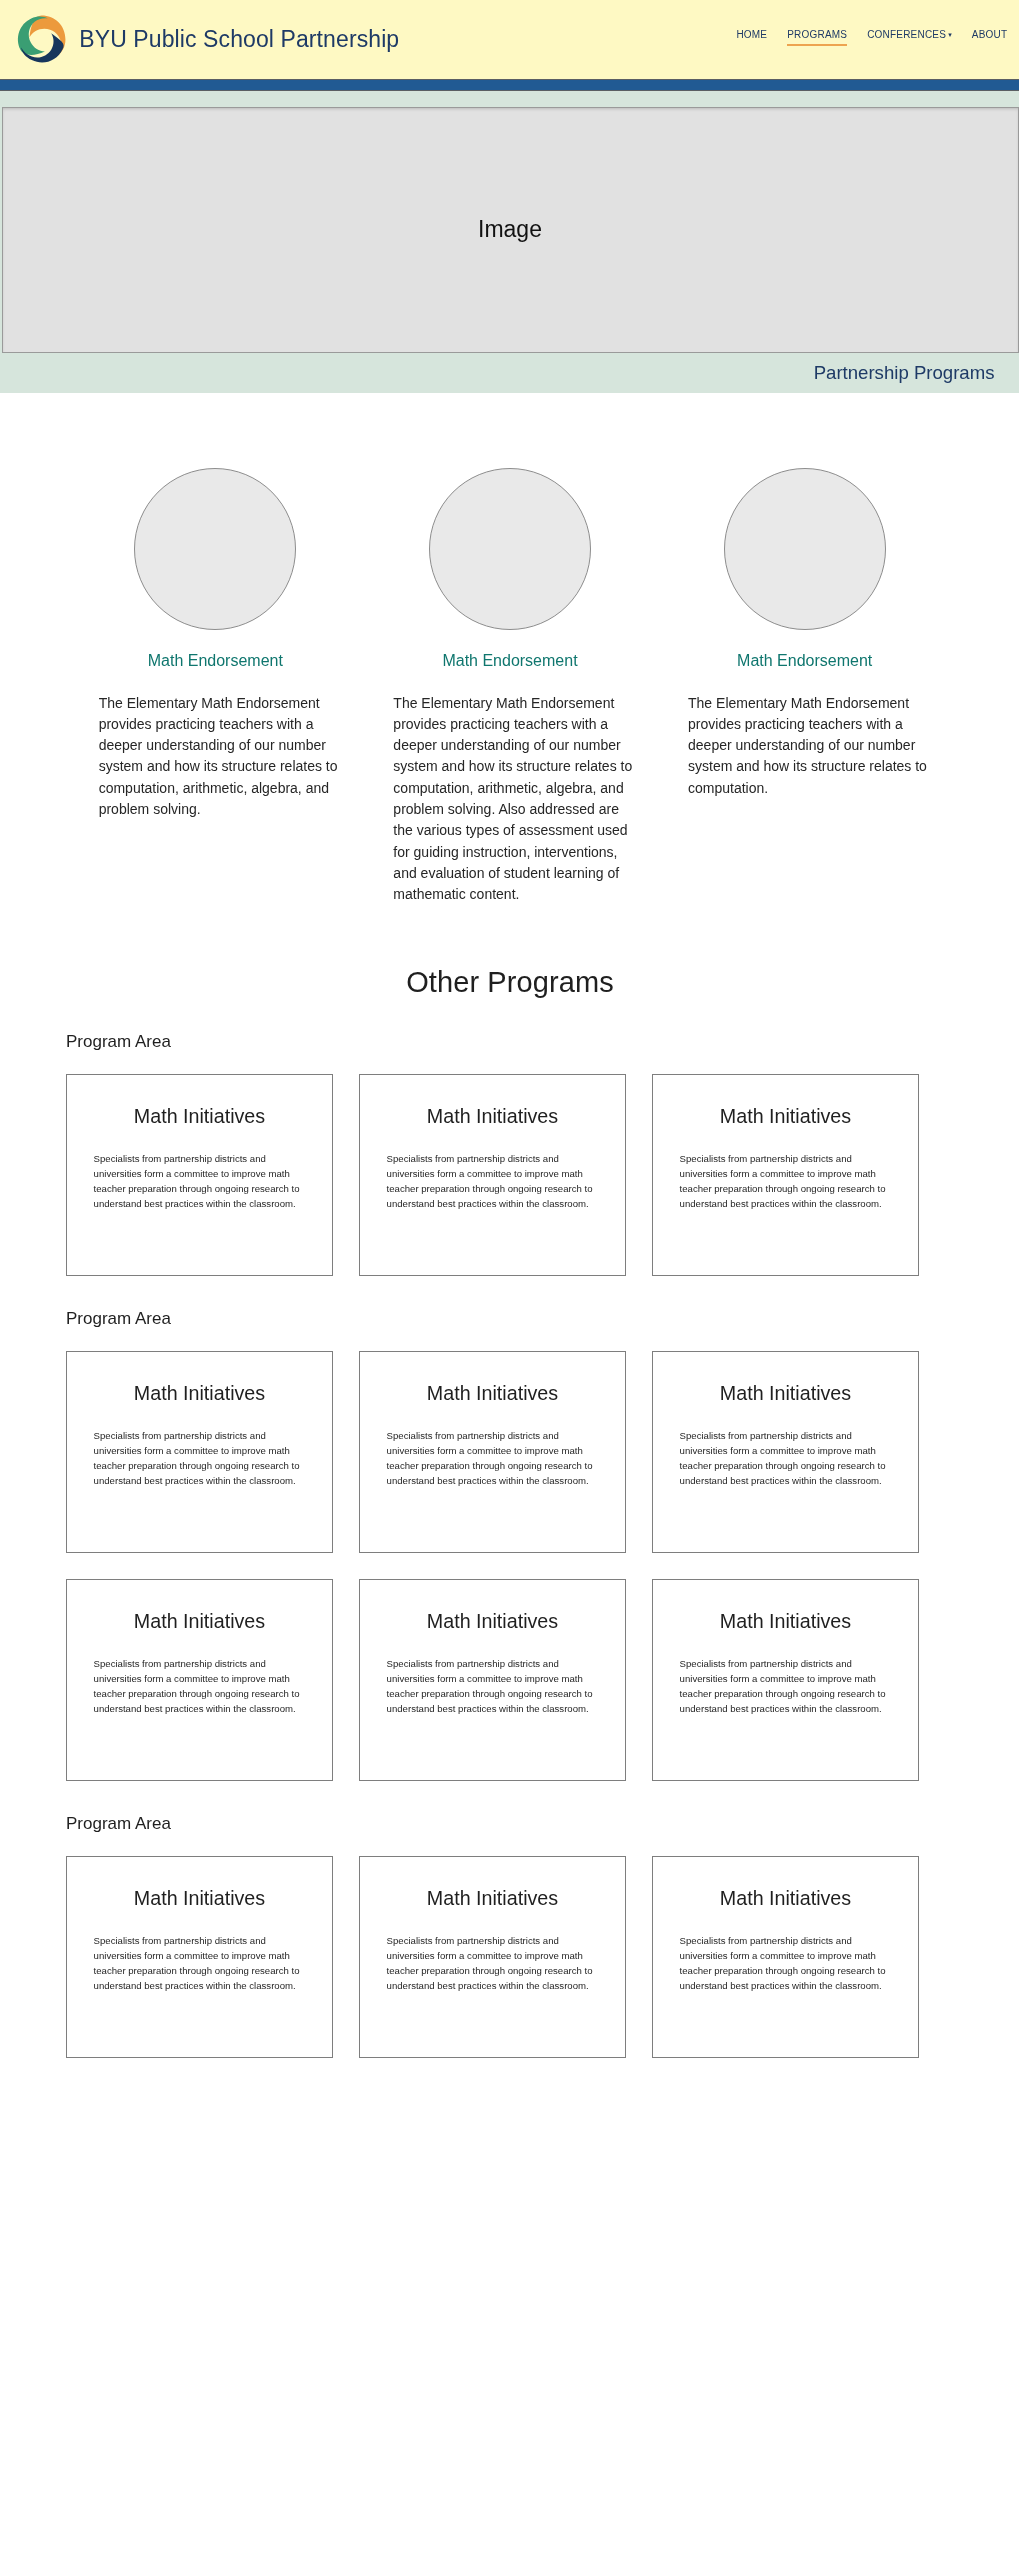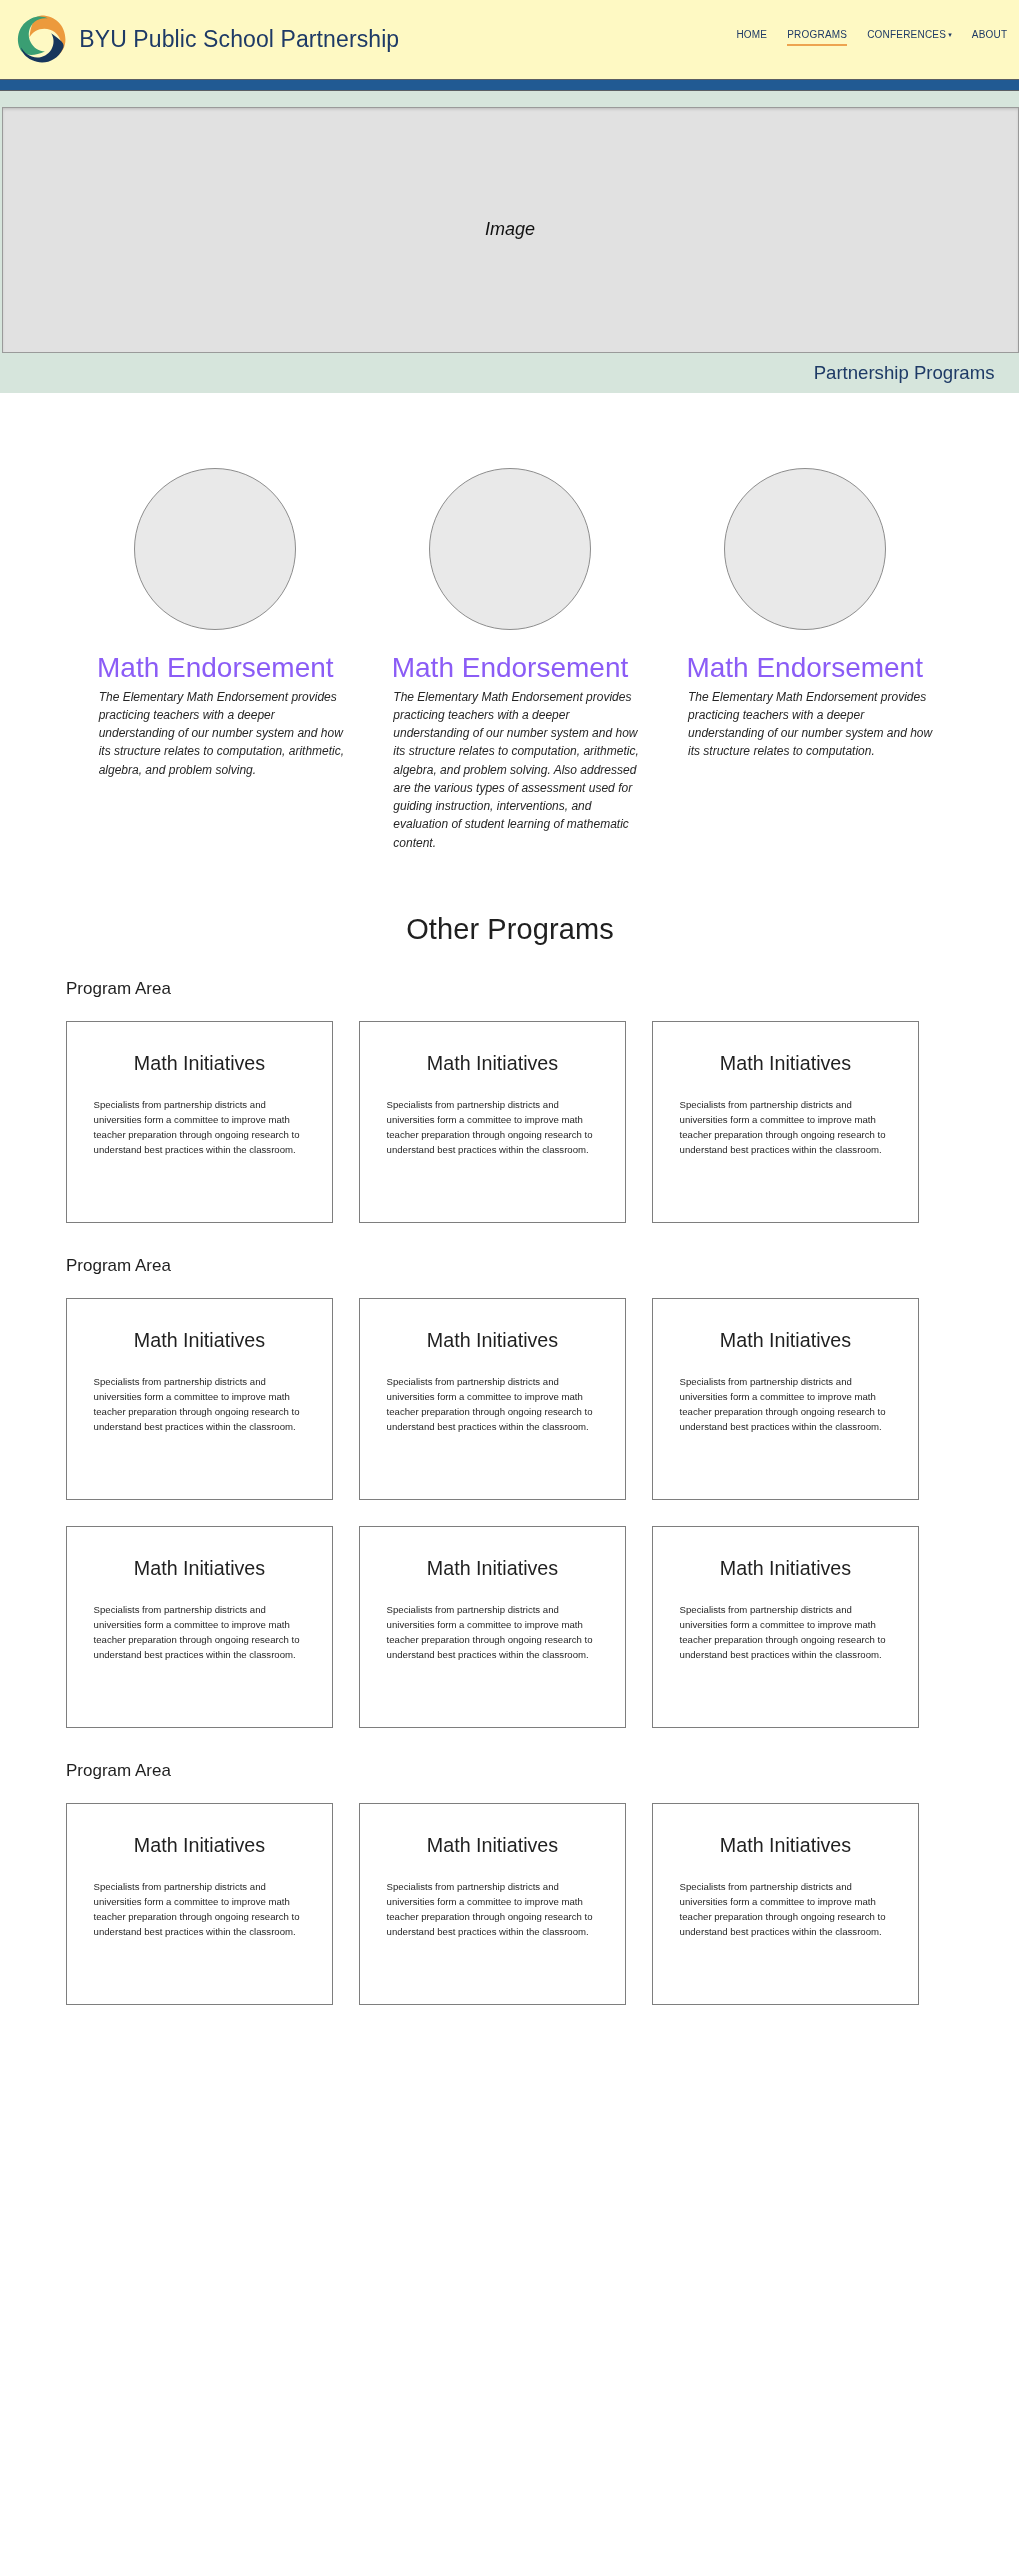--- a/index.html
+++ b/index.html
@@ -92,24 +92,23 @@
     height: 246px;
     margin: 0 auto;
     background: #e1e1e1;
     border: 0.5px solid #9a9a9a;
     display: flex;
     align-items: center;
     justify-content: center;
     box-shadow: inset 0 2.1px 3.7px -1.6px rgba(0,0,0,0.22);
   }
   .hero-image-label {
-    font-size: 18px;
+    font-size: 23px;
     color: #111111;
     font-weight: 400;
-    font-style: italic;
   }
   .hero-caption-row {
     height: 40px;
     display: flex;
     align-items: center;
     justify-content: flex-end;
     padding-right: 25.5px;
   }
   .hero-caption {
     font-size: 18.6px;
@@ -144,35 +143,34 @@
     align-items: center;
   }
   .circle-avatar {
     width: 162px;
     height: 162px;
     border-radius: 50%;
     background: #e9e9e9;
     border: 0.5px solid #8d8d8d;
   }
   .circle-title {
-    font-size: 28px;
-    color: #8b5cf6;
+    font-size: 16px;
+    color: #0f766e;
     margin-top: 22px;
     font-weight: 400;
     text-align: center;
   }
   .circle-body {
-    font-size: 12px;
+    font-size: 14px;
     line-height: 1.52;
     color: #262626;
-    margin-top: 4px;
+    margin-top: 23px;
     width: 246px;
     align-self: flex-start;
     margin-left: 12.7px;
-    font-style: italic;
   }
 
   
   .section-other-programs {
     background: #ffffff;
     padding-top: 61px;
   }
   .area-label {
     font-size: 17px;
     color: #1f1f1f;

